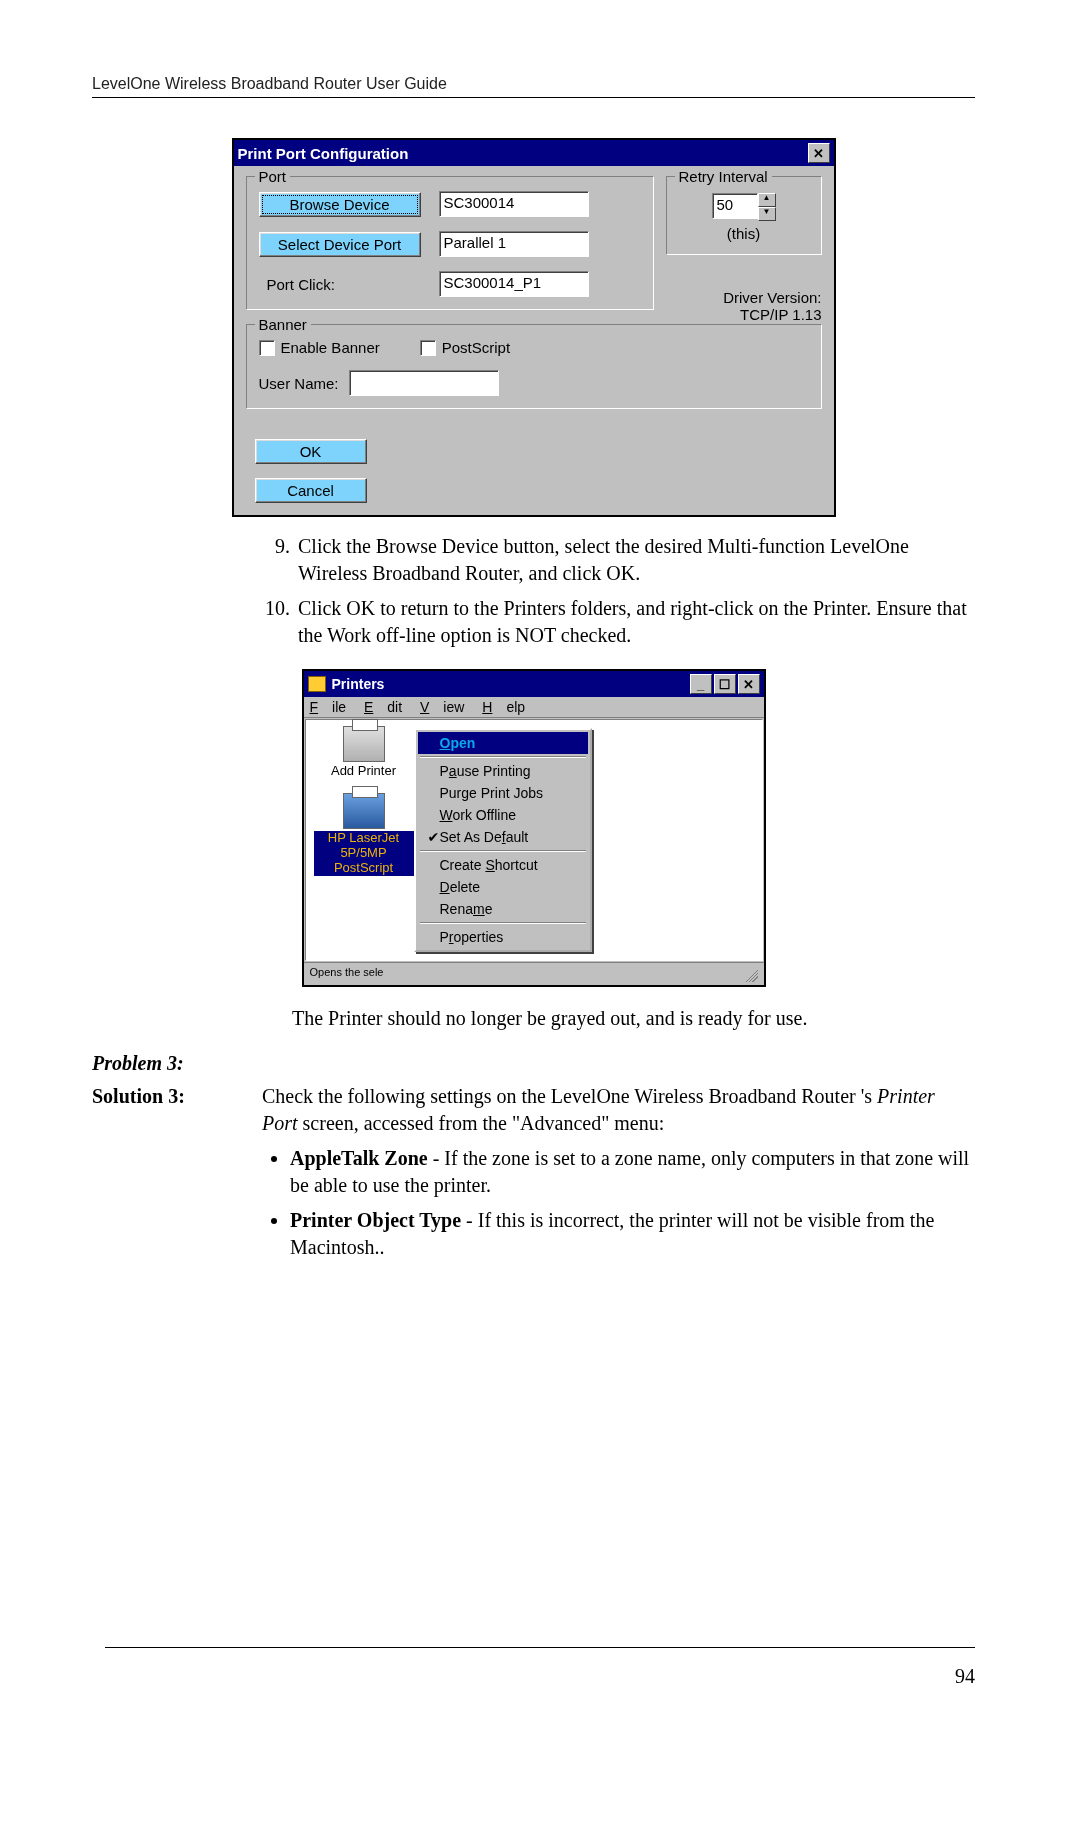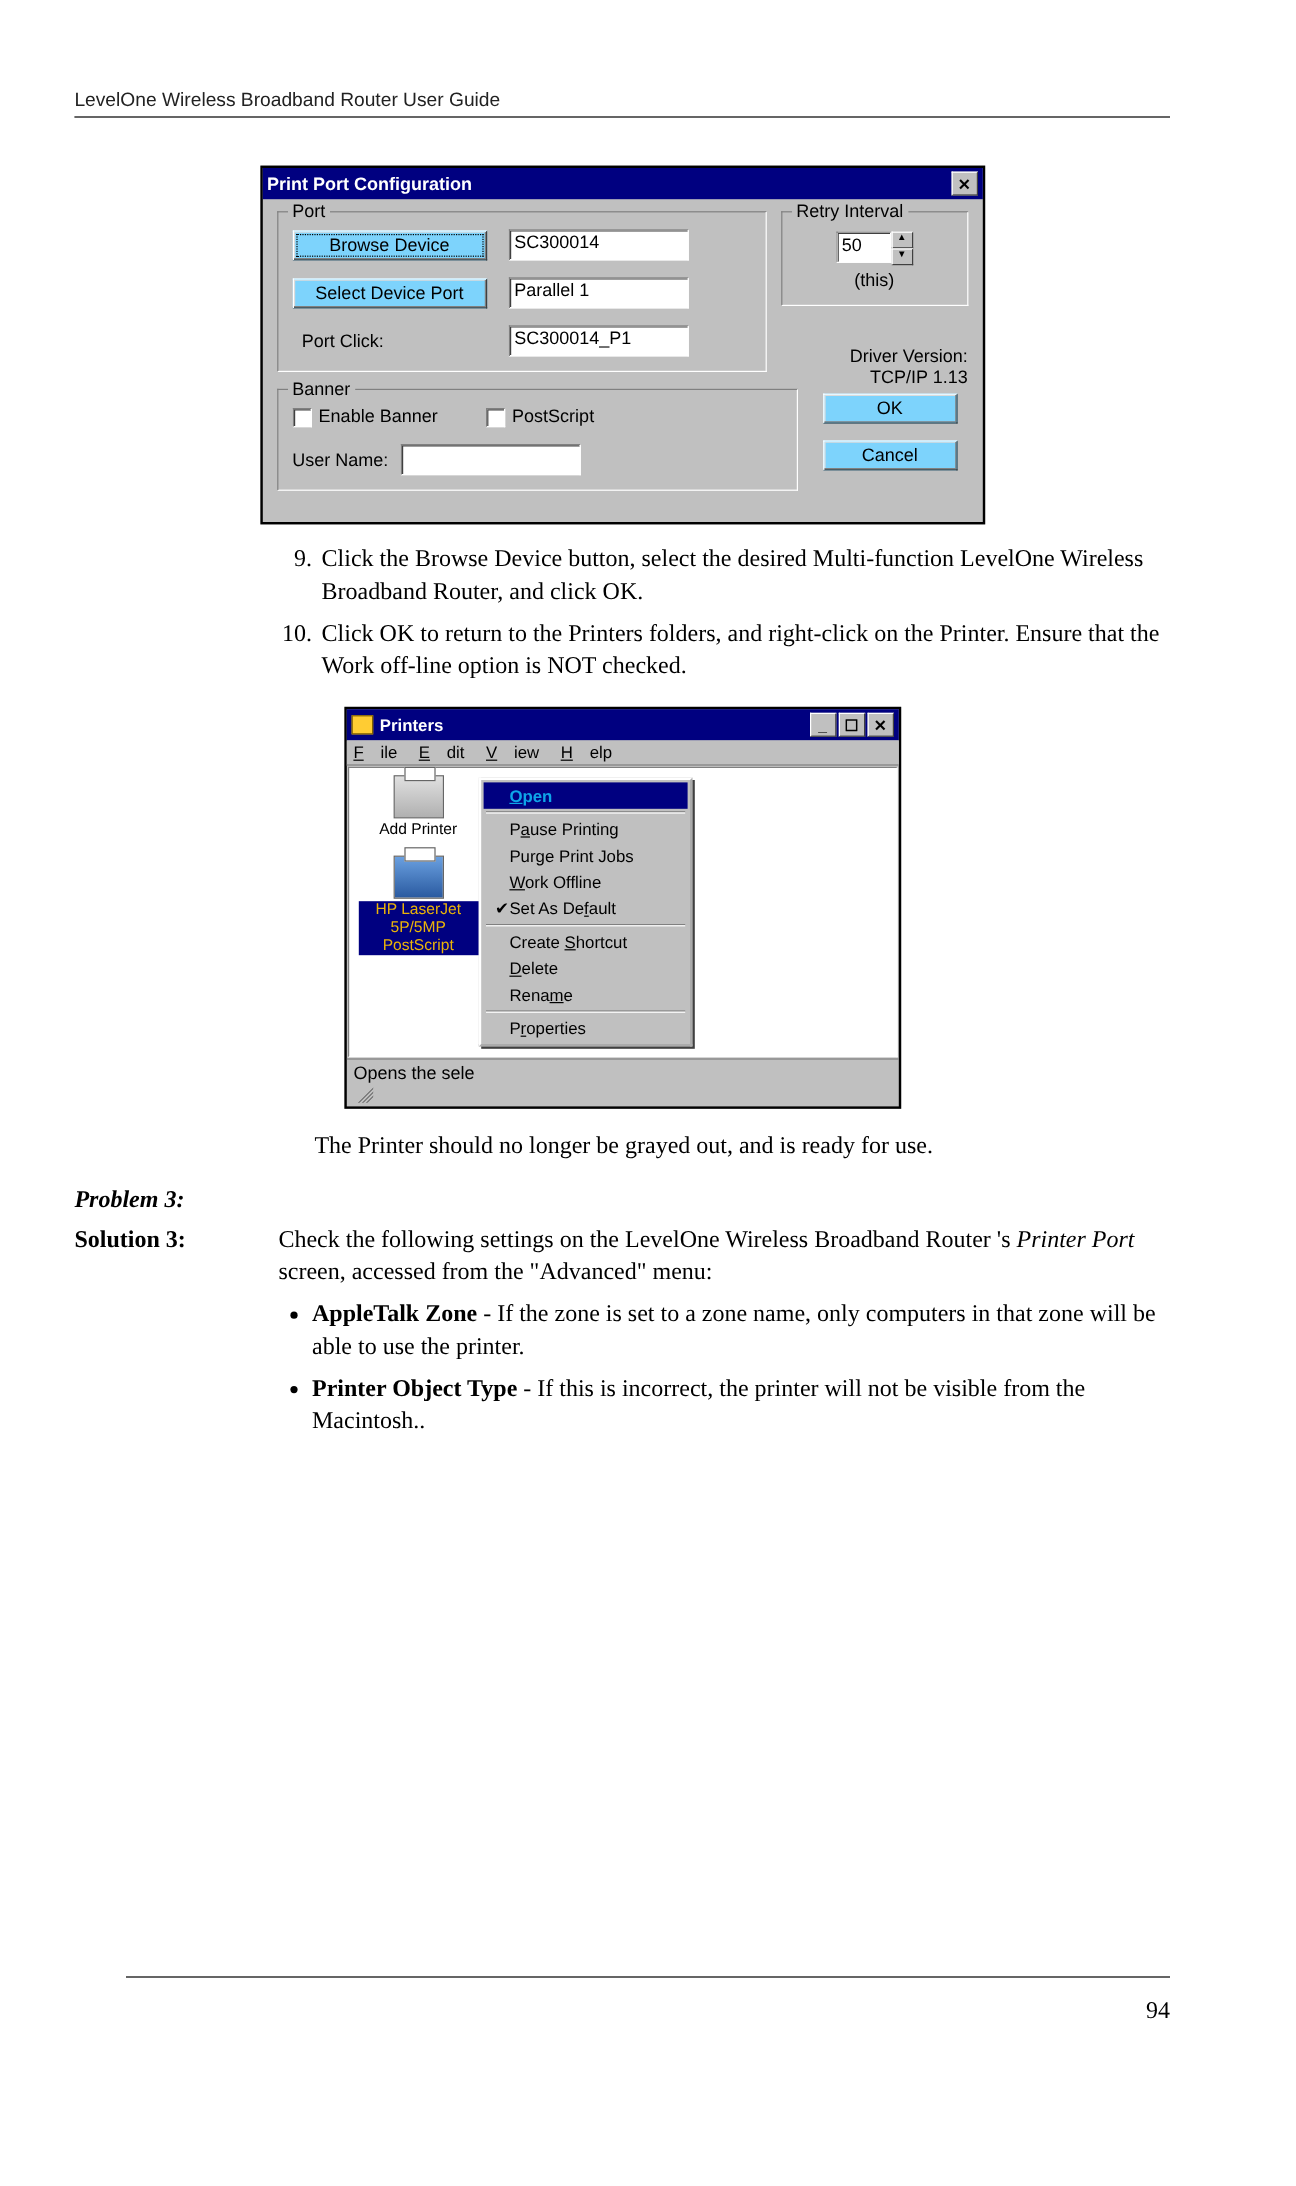--- a/index.html
+++ b/index.html
@@ -8,21 +8,21 @@
     color: #000;
     background: #fff;
     margin: 0;
     padding: 0;
   }
   .page {
     width: 1080px;
     height: 1738px;
     position: relative;
     box-sizing: border-box;
-    padding: 75px 105px 60px 62px;
+    padding: 75px 105px 60px 92px;
   }
   .header {
     font-family: Arial, Helvetica, sans-serif;
     font-size: 16px;
     color: #222;
     margin-bottom: 4px;
   }
   .header-rule {
     border: none;
     border-top: 1px solid #000;
@@ -160,20 +160,21 @@
     text-align:center;
   }
   .driver-ver {
     font-size:15px;
     margin-top: 34px;
     text-align:right;
   }
   .row-bottom {
     display:flex;
     gap:12px;
+    flex-direction:column;
   }
   .banner-group { flex:1; }
   .side-buttons { width:130px; display:flex; flex-direction:column; gap:14px; align-items:center; padding-top:4px;}
   .side-buttons .win-btn { width:110px; }
   .chk {
     display:inline-flex;
     align-items:center;
     gap:6px;
   }
   .chk-box {
@@ -265,24 +266,23 @@
   .cm-item {
     padding:3px 10px;
     font-size:14px;
   }
   .cm-item.sel { background:#000080; color:#0ea5e9; font-weight:bold;}
   .cm-item .check { display:inline-block; width:12px; }
   .cm-sep { border-top:1px solid #808080; border-bottom:1px solid #fff; margin:2px 2px;}
   .statusbar {
     border-top:1px solid #808080;
     padding:3px 6px;
-    font-size:15px;
+    font-size:11px;
     display:flex;
     justify-content:space-between;
-    flex-direction:column;
   }
   .resize-grip {
     width:16px;height:16px;
     background:
       linear-gradient(135deg, transparent 60%, #808080 60%, #808080 65%, transparent 65%,
                       transparent 70%, #808080 70%, #808080 75%, transparent 75%,
                       transparent 80%, #808080 80%, #808080 85%, transparent 85%);
   }
 
   .body-para {

